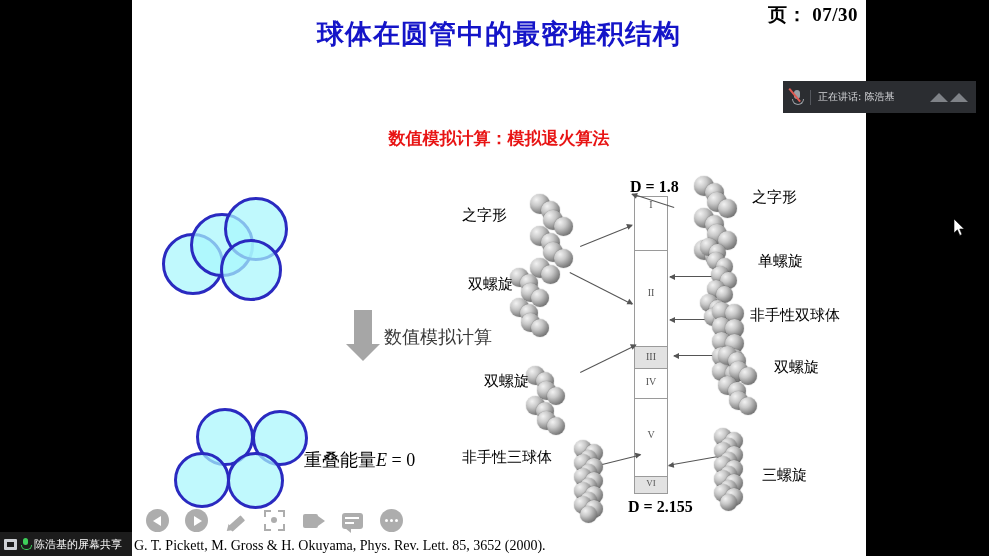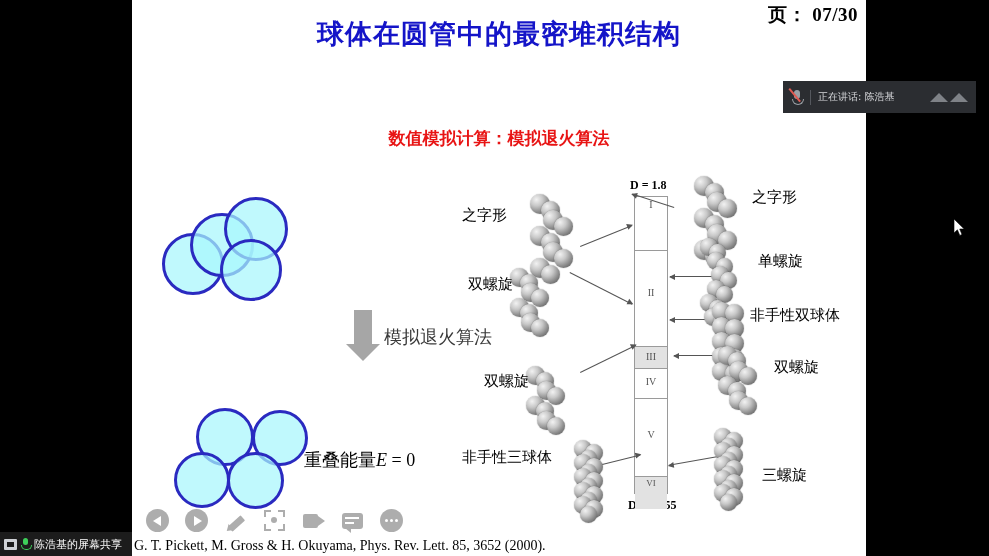--- a/index.html
+++ b/index.html
@@ -37,21 +37,21 @@
             font-size:18px;color:#3a3a3a;white-space:nowrap;}
 
   
   #phase{position:absolute;left:330px;top:160px;width:404px;height:360px;}
   .col{position:absolute;left:172px;top:36px;width:34px;height:298px;border:1px solid #9a9a9a;
        background:#fff;box-sizing:border-box;}
   .seg{position:absolute;left:0;width:100%;border-bottom:1px solid #9a9a9a;box-sizing:border-box;
        font-family:"Liberation Serif",serif;font-size:10px;color:#555;text-align:center;}
   .seg span{display:block;margin-top:2px;}
   .seg.shade{background:#e2e2e2;}
-  .dlab{position:absolute;font-family:"Liberation Serif",serif;font-size:12px;font-weight:bold;color:#000;white-space:nowrap;}
+  .dlab{position:absolute;font-family:"Liberation Serif",serif;font-size:16px;font-weight:bold;color:#000;white-space:nowrap;}
   .cnlab{position:absolute;font-family:"DejaVu Sans",sans-serif;font-size:15px;color:#000;white-space:nowrap;}
   .lead{position:absolute;background:#555;height:1px;transform-origin:0 0;}
   .lead:after{content:"";position:absolute;right:-1px;top:-3px;width:0;height:0;
     border-top:3.5px solid transparent;border-bottom:3.5px solid transparent;border-left:6px solid #555;}
 
   
   .clus{position:absolute;}
   .sph{position:absolute;border-radius:50%;
        background:radial-gradient(circle at 32% 28%, #f2f2f2 0%, #c8c8c8 32%, #8e8e8e 62%, #4a4a4a 100%);
        box-shadow:0 0 1px rgba(0,0,0,.5);}
@@ -137,21 +137,21 @@
     <div class="sub2">数值模拟计算：模拟退火算法</div>
 
     <div class="cyan-wrap" style="left:30px;top:195px;width:180px;height:105px;">
       <div class="circ" style="left:0px;  top:38px; width:62px;height:62px;"></div>
       <div class="circ" style="left:28px; top:18px; width:64px;height:64px;"></div>
       <div class="circ" style="left:62px; top:2px;  width:64px;height:64px;"></div>
       <div class="circ" style="left:58px; top:44px; width:62px;height:62px;"></div>
     </div>
 
     <div class="mc-arrow"></div>
-    <div class="mc-label">模拟退火算法</div>
+    <div class="mc-label">数值模拟计算</div>
 
     <div class="cyan-wrap" style="left:42px;top:408px;width:160px;height:100px;">
       <div class="circ" style="left:22px;top:0px;  width:58px;height:58px;"></div>
       <div class="circ" style="left:78px;top:2px;  width:56px;height:56px;"></div>
       <div class="circ" style="left:0px; top:44px; width:56px;height:56px;"></div>
       <div class="circ" style="left:53px;top:44px; width:57px;height:57px;"></div>
     </div>
     <div class="en-label" style="left:172px;top:448px;">
       <span>重叠能量</span><i>E</i><span> = 0</span>
     </div>
@@ -170,21 +170,21 @@
           </div>
         <div class="seg shade" style="top:150px; height:22px;">
             <span style="margin-top:4px;">III</span>
           </div>
         <div class="seg" style="top:172px; height:30px;">
             <span style="margin-top:7px;">IV</span>
           </div>
         <div class="seg" style="top:202px; height:78px;">
             <span style="margin-top:30px;">V</span>
           </div>
-        <div class="seg shade" style="top:280px; height:32px;border-bottom:none;">
+        <div class="seg shade" style="top:280px; height:16px;border-bottom:none;">
             <span style="margin-top:1px;font-size:9px;">VI</span>
           </div>
       </div>
 
       <div class="lead" style="left:118px;top:86px;  width:56px;transform:rotate(-22deg);"></div>
       <div class="lead" style="left:212px;top:48px;  width:44px;transform:rotate(-162deg);"></div>
       <div class="lead" style="left:256px;top:117px; width:48px;transform:rotate(180deg);"></div>
       <div class="lead" style="left:108px;top:112px; width:70px;transform:rotate(27deg);"></div>
       <div class="lead" style="left:262px;top:160px; width:54px;transform:rotate(180deg);"></div>
       <div class="lead" style="left:118px;top:212px; width:62px;transform:rotate(-26deg);"></div>

